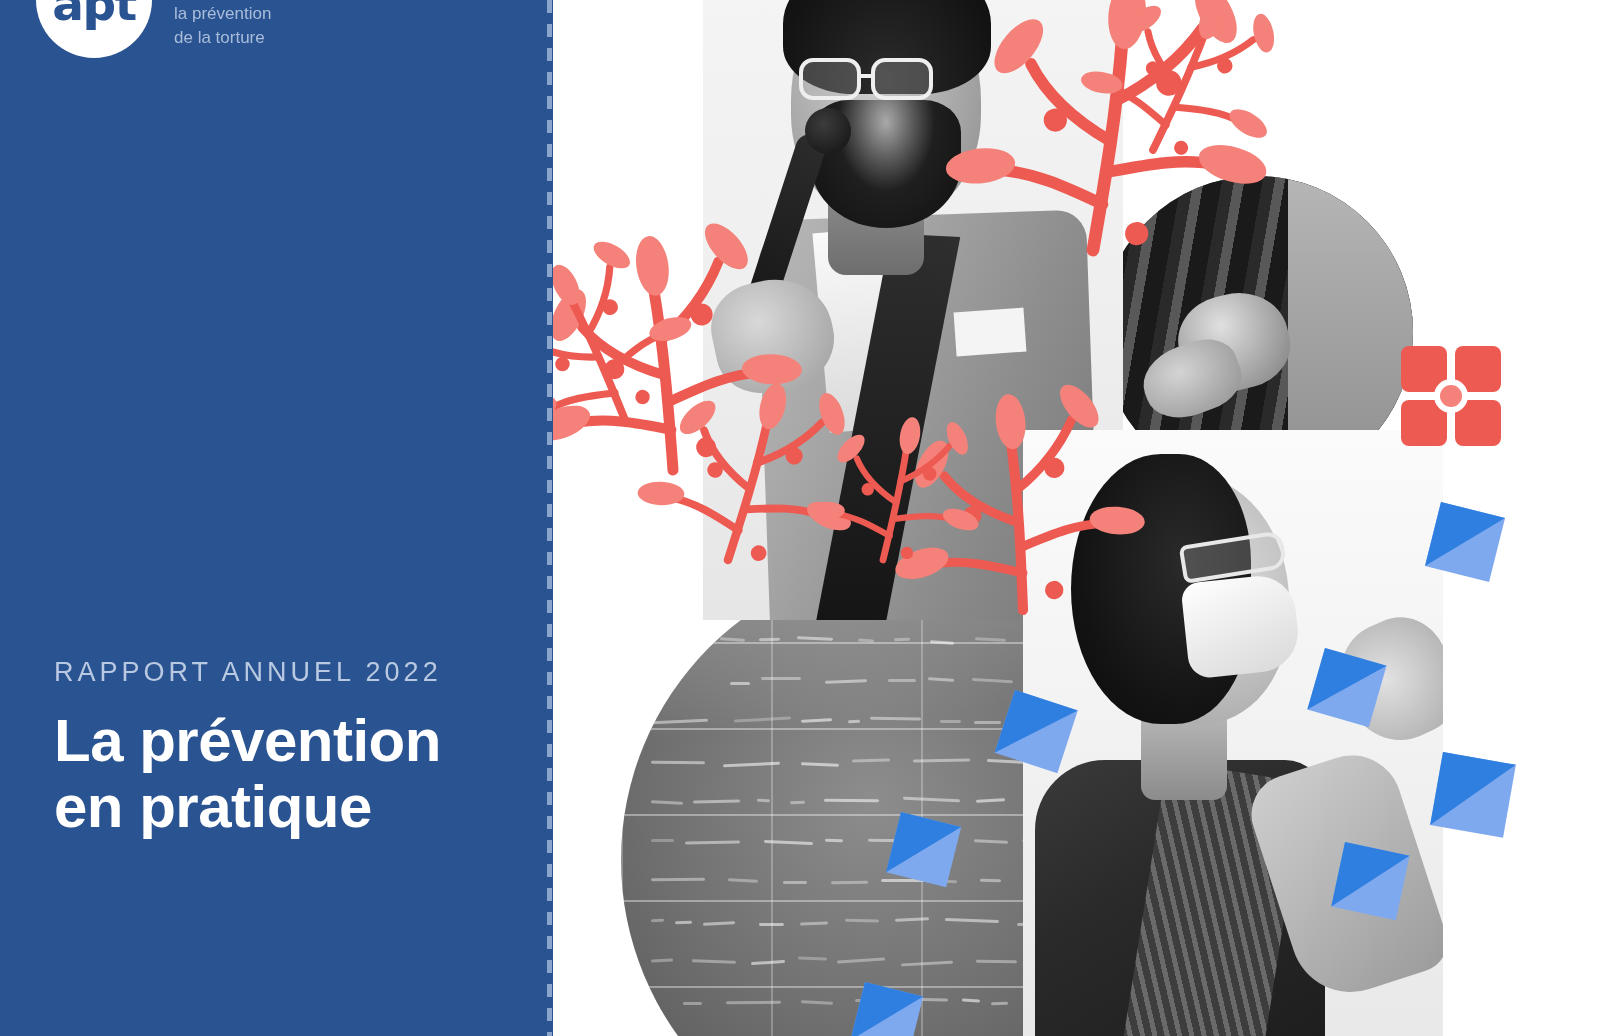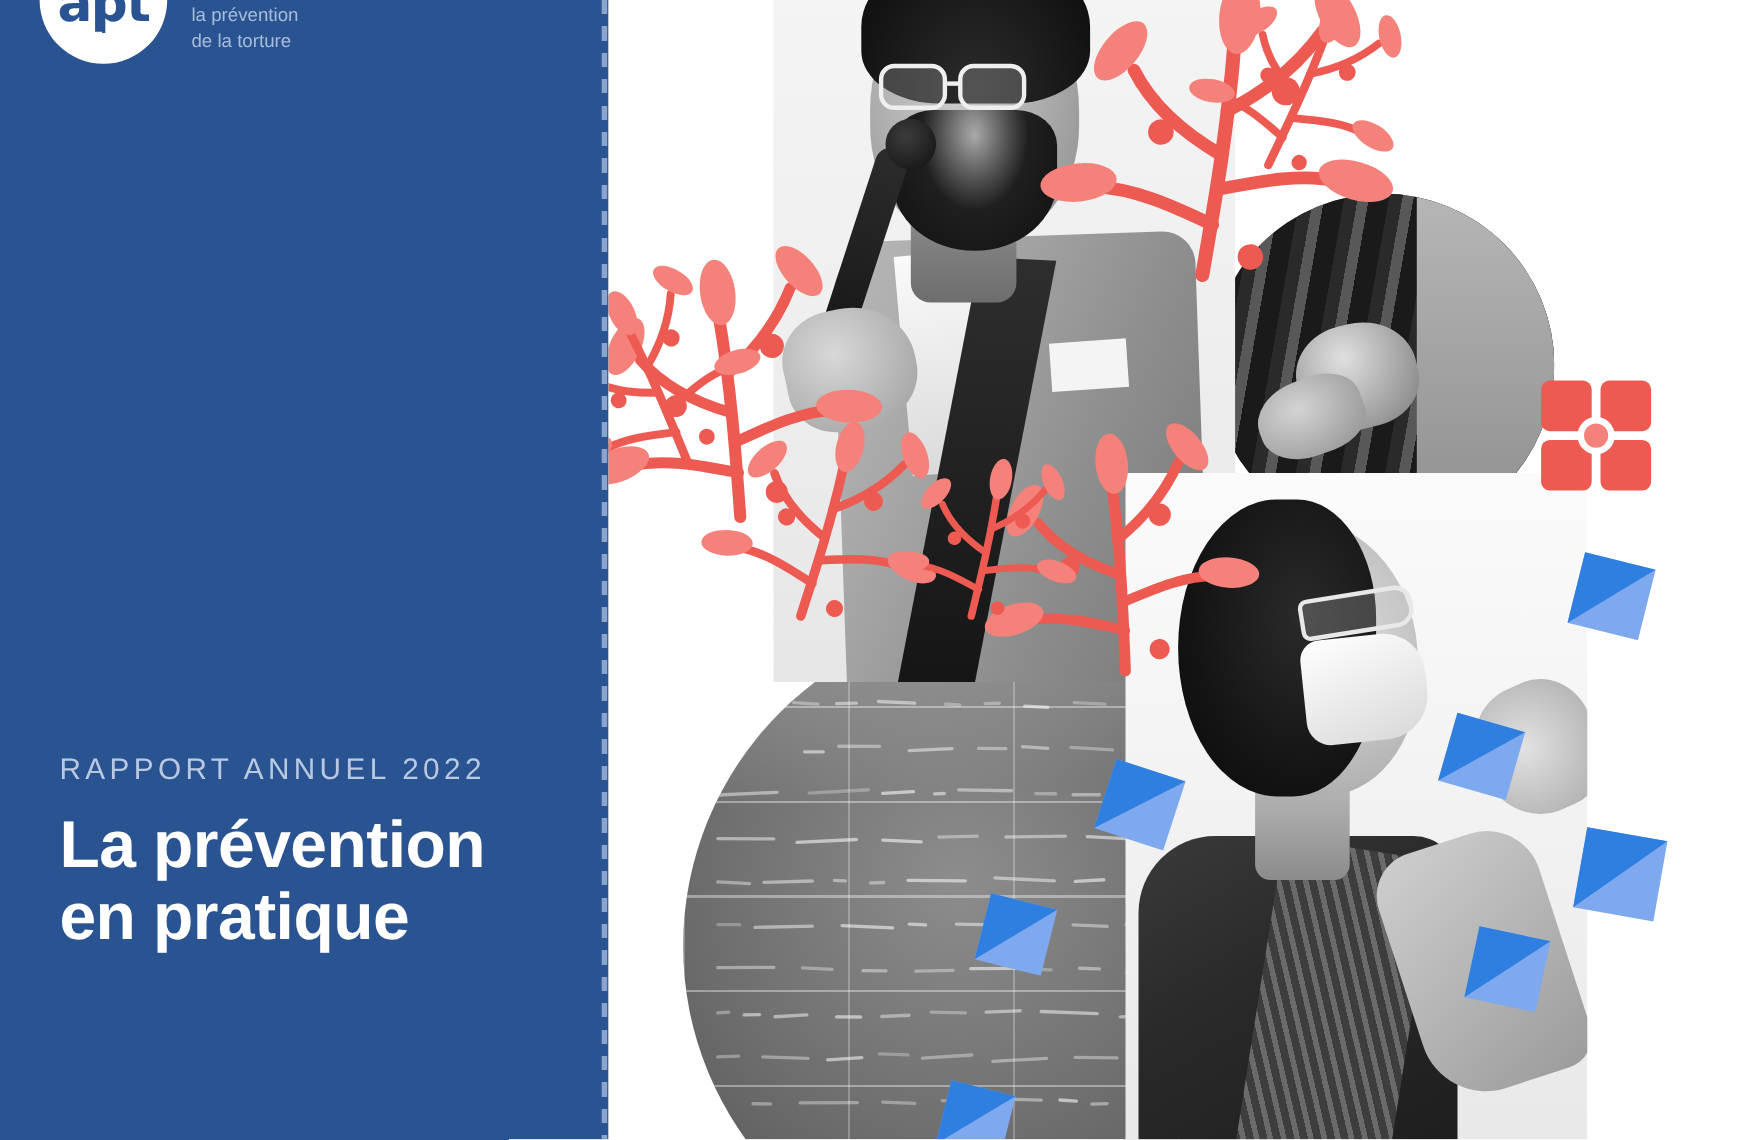--- a/index.html
+++ b/index.html
@@ -85,21 +85,20 @@
     white-space: pre-line;
   }
 
   
   .title-block {
     position: absolute;
     left: 54px;
     top: 656px;
     width: 470px;
     z-index: 40;
-    margin-top: 27px;
   }
   .kicker {
     color: #b9c9e1;
     font-size: 27px;
     letter-spacing: 4.0px;
     font-weight: 400;
     line-height: 1.2;
     margin-bottom: 20px;
   }
   .headline {

